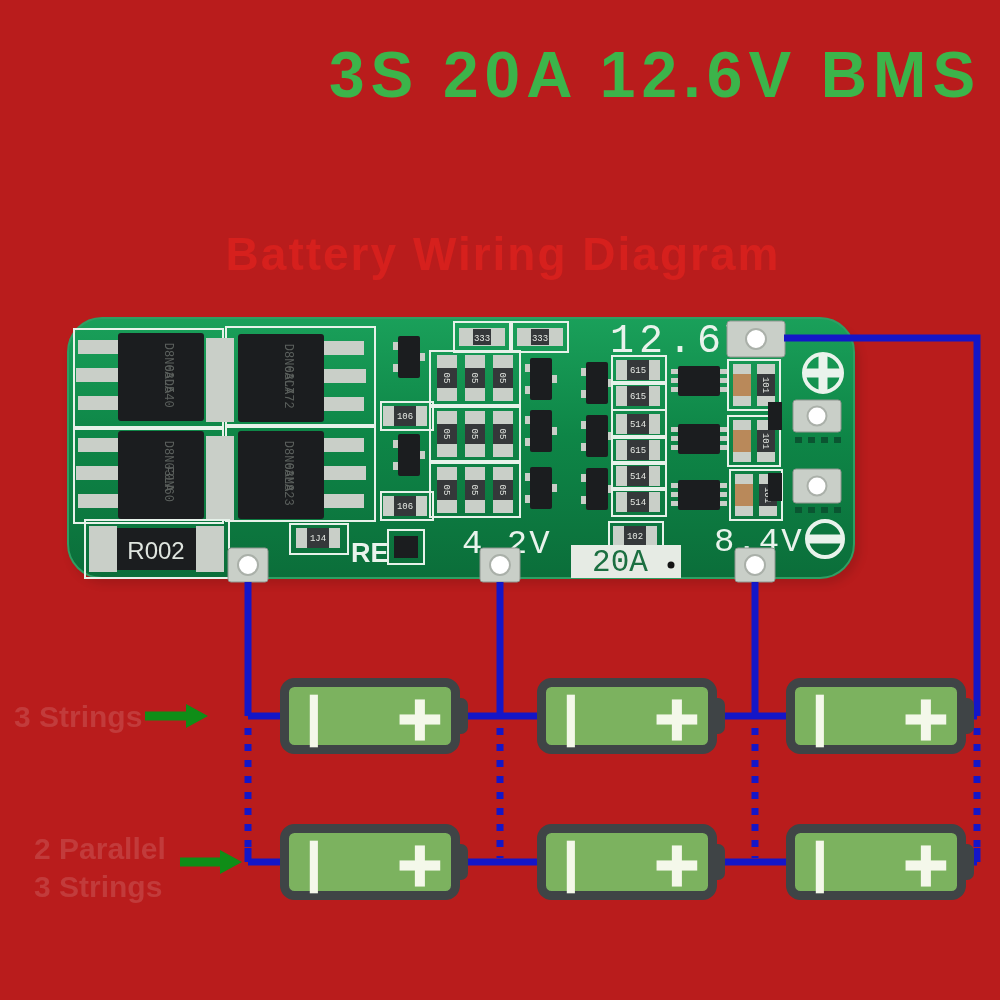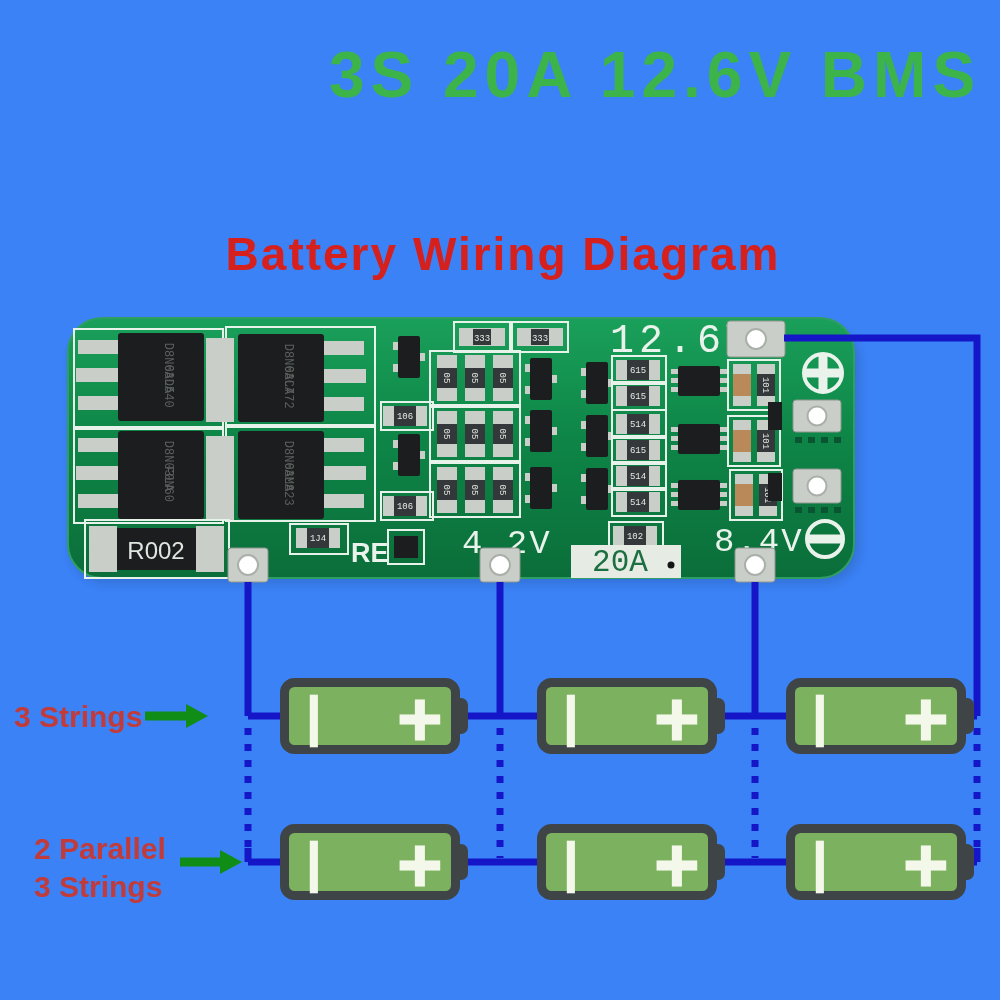--- a/index.html
+++ b/index.html
@@ -1,16 +1,16 @@
 <!DOCTYPE html>
 <html style="--c-title-green: #3cb44a; --c-heading-red: #d6201d; --c-label-red: #c23b3b; --c-wire-blue: #1416c8; --c-arrow-green: #0f8d17; --c-battery-green: #7cb25f; --c-battery-border: #3f4446; --c-board-green: #0e8647; --c-silkscreen-white: #e9f3ec;"><head>
 <meta charset="utf-8">
 <style>
   html,body{margin:0;padding:0;background:#ffffff;}
-  .stage{position:relative;width:1000px;height:1000px;background:#3b82f6;overflow:hidden;}
+  .stage{position:relative;width:1000px;height:1000px;background:#b91c1c;overflow:hidden;}
   svg{display:block}
   text{font-family:"Liberation Sans",sans-serif}
   .t-title{font-weight:bold;font-size:64px;letter-spacing:6px;fill:var(--c-title-green,#3cb44a);text-anchor:middle}
   .t-sub{font-weight:bold;font-size:46px;letter-spacing:2px;fill:var(--c-heading-red,#d6201d);text-anchor:middle}
   .t-red{font-weight:bold;font-size:30px;fill:var(--c-label-red,#c23b3b)}
   .silk{fill:none;stroke:#e7f2ea;stroke-width:2}
   .silk-t{fill:#e9f3ec;font-family:"Liberation Mono",monospace}
   .micro{font-family:"Liberation Mono",monospace;fill:#e6e9e4;font-size:9px;text-anchor:middle}
   .chip-t{font-family:"Liberation Mono",monospace;fill:#5b605d;font-size:12px;text-anchor:middle}
   .wire{stroke:var(--c-wire-blue,#1416c8);stroke-width:7;fill:none}

